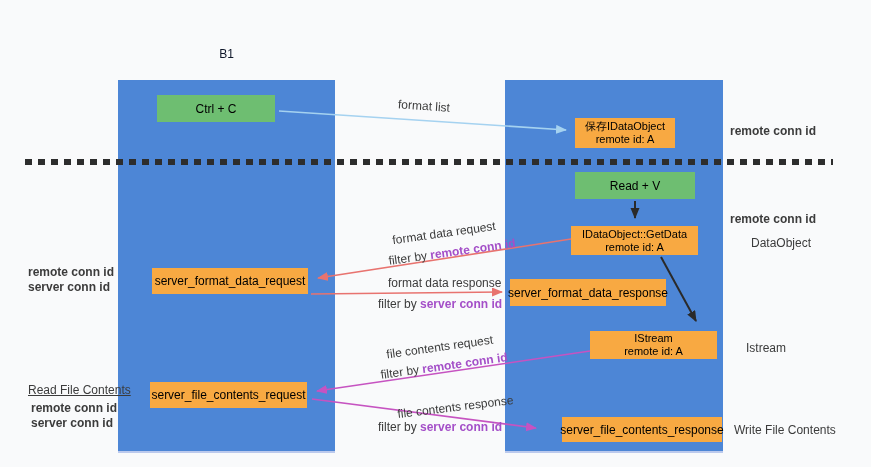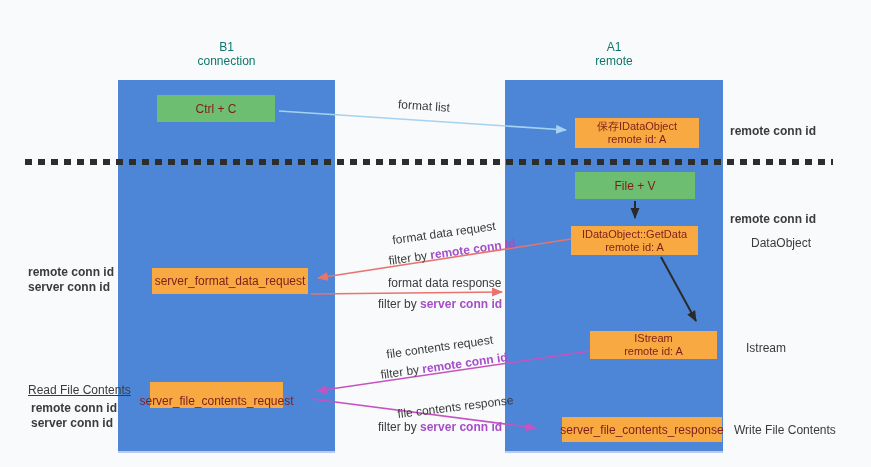--- a/index.html
+++ b/index.html
@@ -11,30 +11,30 @@
     position:relative;width:871px;height:467px;overflow:hidden;
     background:var(--bg,#f9fafb);
   }
   .abs{position:absolute;}
   .title{
     left:0;top:6px;width:871px;text-align:center;
     font-size:15px;color:var(--text-dark,#3b3b3b);line-height:20px;
   }
   .title2{top:26px;}
   .lane-header{
-    top:40px;text-align:center;font-size:12px;line-height:14px;
-    color:#0f766e;
+    top:47px;text-align:center;font-size:12px;line-height:14px;
+    color:#0f172a;
   }
   .col{
     background:var(--column-blue,#4d86d6);
     border-bottom:2px solid #bccaed;
   }
   .box{
     display:flex;flex-direction:column;align-items:center;justify-content:center;
-    color:#7f1d1d;text-align:center;font-size:12px;line-height:14px;z-index:3;
+    color:#000000;text-align:center;font-size:12px;line-height:14px;z-index:3;
   }
   .box.small{font-size:11px;line-height:13px;}
   .green{background:var(--box-green,#6ebe71);}
   .orange{background:var(--box-orange,#f8a942);}
   .divider{
     left:25px;top:159px;width:808px;height:6px;z-index:4;
     background:repeating-linear-gradient(90deg,var(--dash,#2d2d2d) 0 7px,transparent 7px 13px);
   }
   .edge-label{
     font-size:12px;color:var(--text-dark,#3b3b3b);white-space:nowrap;z-index:5;
@@ -49,61 +49,59 @@
   svg.overlay{left:0;top:0;z-index:4;pointer-events:none;}
 </style>
 </head>
 <body>
 
 <div class="canvas">
 
 
   <div class="abs lane-header" style="left:118px;width:217px;">
     <div>B1</div>
-    <div>connection</div>
-  </div>
-  <div class="abs lane-header" style="left:505px;width:218px;">
-    <div>A1</div>
-    <div>remote</div>
   </div>
 
   <div class="abs col" style="left:118px;top:80px;width:217px;height:371px;"></div>
   <div class="abs col" style="left:505px;top:80px;width:218px;height:371px;"></div>
 
   <div class="abs divider"></div>
 
   <div class="abs box green" style="left:157px;top:95px;width:118px;height:27px;">
     <span>Ctrl + C</span>
   </div>
 
-  <div class="abs box orange small" style="left:575px;top:118px;width:124px;height:30px;">
+  <div class="abs box orange small" style="left:575px;top:118px;width:100px;height:30px;">
     <span>保存IDataObject</span>
     <span>remote id: A</span>
   </div>
 
   <div class="abs box green" style="left:575px;top:172px;width:120px;height:27px;">
-    <span>File + V</span>
+    <span>Read + V</span>
   </div>
 
   <div class="abs box orange small" style="left:571px;top:226px;width:127px;height:29px;">
     <span>IDataObject::GetData</span>
     <span>remote id: A</span>
   </div>
 
   <div class="abs box orange" style="left:152px;top:268px;width:156px;height:26px;">
     <span>server_format_data_request</span>
   </div>
 
+  <div class="abs box orange" style="left:510px;top:279px;width:156px;height:27px;">
+    <span>server_format_data_response</span>
+  </div>
 
   <div class="abs box orange small" style="left:590px;top:331px;width:127px;height:28px;">
     <span>IStream</span>
     <span>remote id: A</span>
   </div>
 
-  <div class="abs box orange" style="left:150px;top:382px;width:133px;height:26px;justify-content:flex-end;">
+  <div class="abs box orange" style="left:150px;top:382px;width:157px;height:26px;">
     <span>server_file_contents_request</span>
   </div>
 
   <div class="abs box orange" style="left:545px;top:417px;width:160px;height:25px;margin-left:17px;">
     <span>server_file_contents_response</span>
   </div>
 
   <svg class="abs overlay" width="871" height="467" viewBox="0 0 871 467">
     <defs>
       <marker id="m-blue" markerUnits="userSpaceOnUse" markerWidth="12" markerHeight="10" refX="10" refY="4.5" orient="auto">

